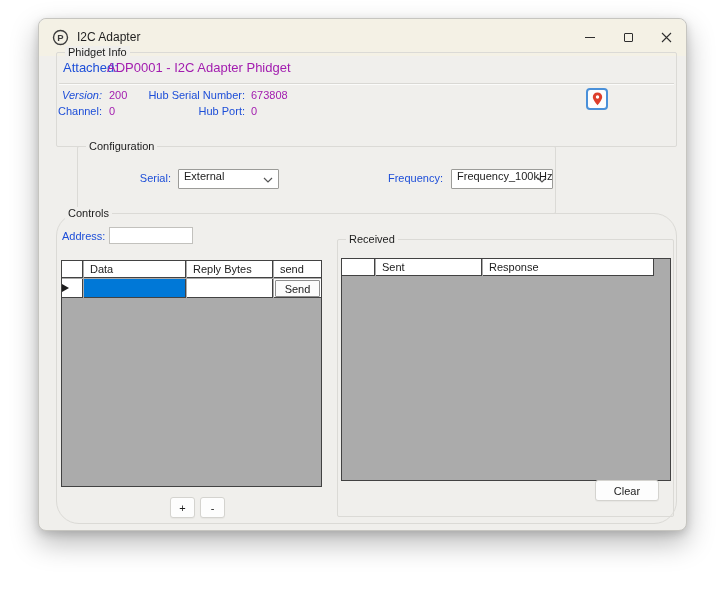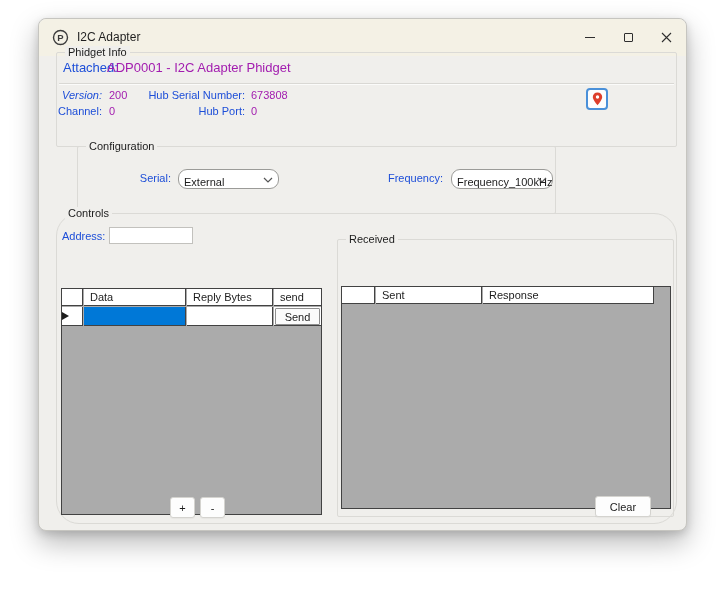--- a/index.html
+++ b/index.html
@@ -46,34 +46,34 @@
   .attached-value { left:50px; top:7px; font-size:13px; }
   .info-sep { position:absolute; left:2px; right:2px; top:30px; border-top:1px solid #d9d8d4; border-bottom:1px solid #fbfbfa; }
   .locate-btn {
     position:absolute; left:529px; top:35px; width:22px; height:22px;
     background:#fdfdfd; border:2px solid #4a90d9; border-radius:4px;
     display:flex; align-items:center; justify-content:center;
   }
 
   
   .combo {
-    position:absolute; height:20px; background:#ffffff; border:1px solid #9b9b98; border-radius:9px;
-    font-size:11px; color:#1c1c1c; display:flex; align-items:flex-end;
+    position:absolute; height:20px; background:#ffffff; border:1px solid #9b9b98; border-radius:1px;
+    font-size:11px; color:#1c1c1c; display:flex; align-items:flex-start;
     padding:0 18px 0 5px; white-space:nowrap;
   }
   .combo .chev { position:absolute; right:5px; top:7px; }
 
   
   .addr-input {
     position:absolute; left:52px; top:13px; width:84px; height:17px;
     background:#ffffff; border:1px solid #c2c1bd; font-size:11px; padding:0 3px;
     font-family:"Liberation Sans", sans-serif; outline:none;
   }
 
-  .grid { position:absolute; background:#ababab; border:1px solid #424242;margin-top:28px; }
+  .grid { position:absolute; background:#ababab; border:1px solid #424242; }
   .grid-send { left:4px; top:46px; width:261px; height:227px; }
   .grid-recv { left:3px; top:18px; width:330px; height:223px; }
   .gcell {
     position:absolute; background:#ffffff; font-size:11px; color:#1c1c1c;
     border-right:1px solid #424242; border-bottom:1px solid #424242;
     padding:2px 0 0 6px; overflow:hidden; white-space:nowrap;
   }
   .gcell.blank { padding:0; }
   .sel-cell { display:flex; align-items:center; justify-content:flex-start; padding:0 0 0 6px; }
   .tri { width:0; height:0; border-left:7px solid #1c1c1c; border-top:4px solid transparent; border-bottom:4px solid transparent; }
@@ -85,21 +85,21 @@
     font-family:"Liberation Sans", sans-serif;
   }
 
   .push-btn {
     position:absolute; background:#fdfdfd; border:1px solid #d4d3cf; border-radius:3px;
     font-size:11px; color:#1c1c1c; display:flex; align-items:center; justify-content:center;
     font-family:"Liberation Sans", sans-serif; box-shadow:0 1px 1px rgba(0,0,0,0.04);
   }
   .btn-plus  { left:113px; top:283px; width:25px; height:21px; }
   .btn-minus { left:143px; top:283px; width:25px; height:21px; }
-  .btn-clear { left:257px; top:256px; width:56px; height:21px; }
+  .btn-clear { left:257px; top:240px; width:64px; height:21px; }
 </style>
 </head>
 <body>
 
 <div class="win">
 
   <div class="titlebar">
     <span class="app-icon">
       <svg width="17" height="17" viewBox="0 0 17 17">
         <circle cx="8.5" cy="8.5" r="7" fill="none" stroke="#3c3c3c" stroke-width="1.4"></circle>

